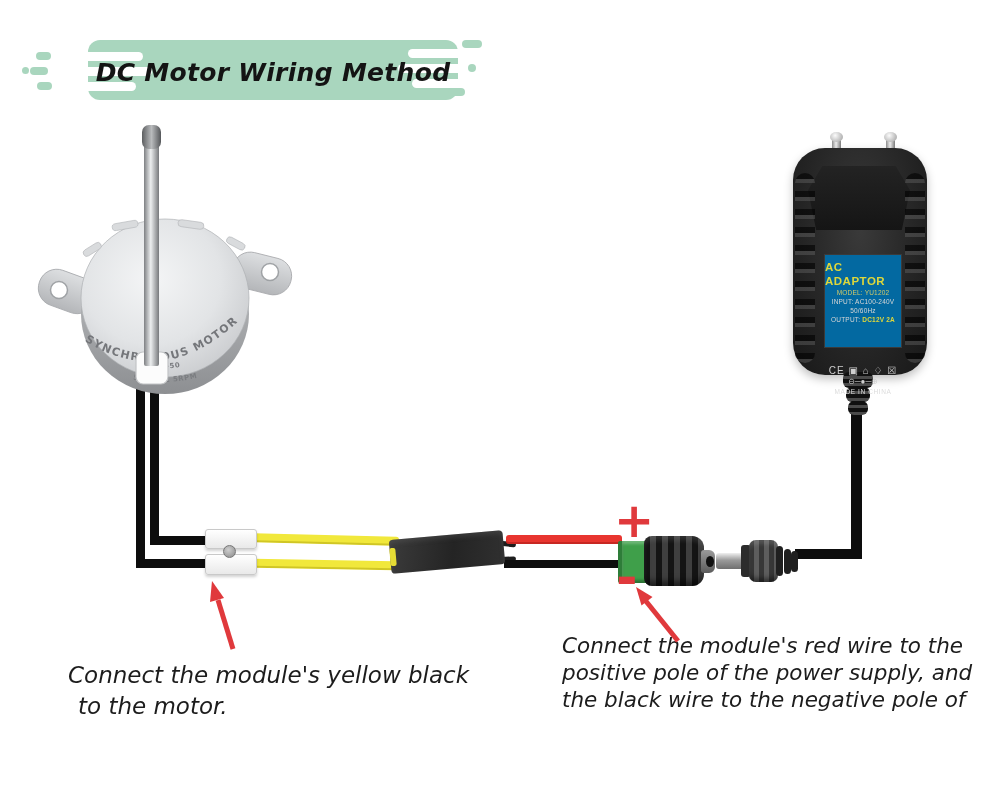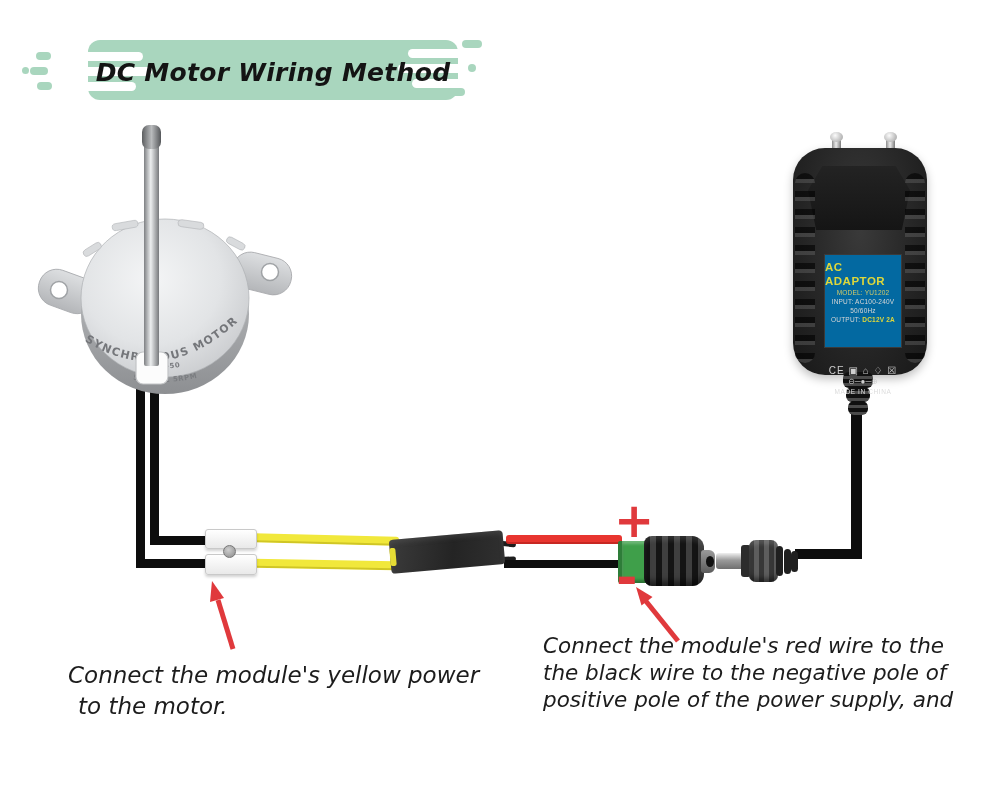--- a/index.html
+++ b/index.html
@@ -233,22 +233,22 @@
       <line x1="233" y1="649" x2="218" y2="600" stroke-width="5"></line>
       <polygon points="212,581 224,598 210,602" stroke="none"></polygon>
     </g>
     <g stroke="#e0393c" fill="#e0393c">
       <line x1="678" y1="641" x2="645" y2="600" stroke-width="5"></line>
       <polygon points="636,587 652.5,597 641.5,605.5" stroke="none"></polygon>
     </g>
   </svg>
 
   <div class="abs annotation" style="left:68px;top:660px;font-size:23px;line-height:31px;">
-    <div>Connect the module's yellow power</div>
+    <div>Connect the module's yellow black</div>
     <div style="padding-left:10px;">to the motor.</div>
   </div>
-  <div class="abs annotation" style="left:543px;top:632px;font-size:21.5px;line-height:27px;font-style:italic;">
+  <div class="abs annotation" style="left:562px;top:632px;font-size:21.5px;line-height:27px;font-style:italic;">
     <div>Connect the module's red wire to the</div>
+    <div>positive pole of the power supply, and</div>
     <div>the black wire to the negative pole of</div>
-    <div>positive pole of the power supply, and</div>
   </div>
 
 </div>
 
 </body></html>

